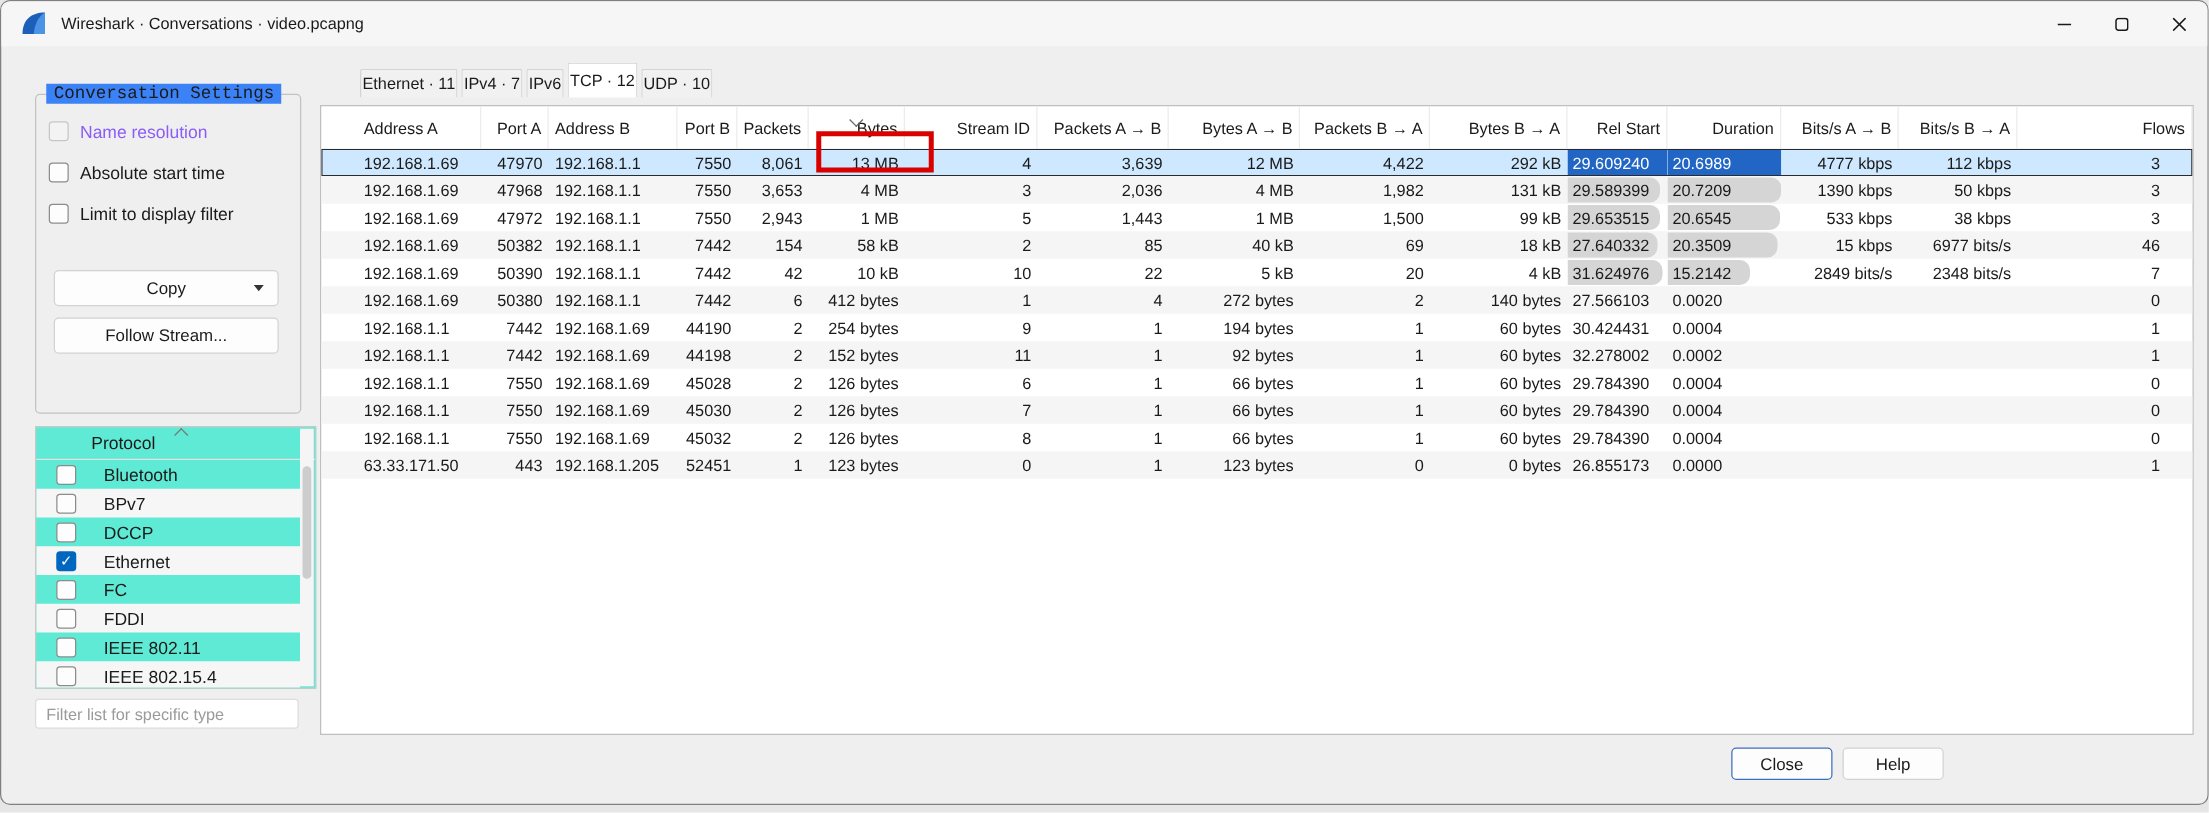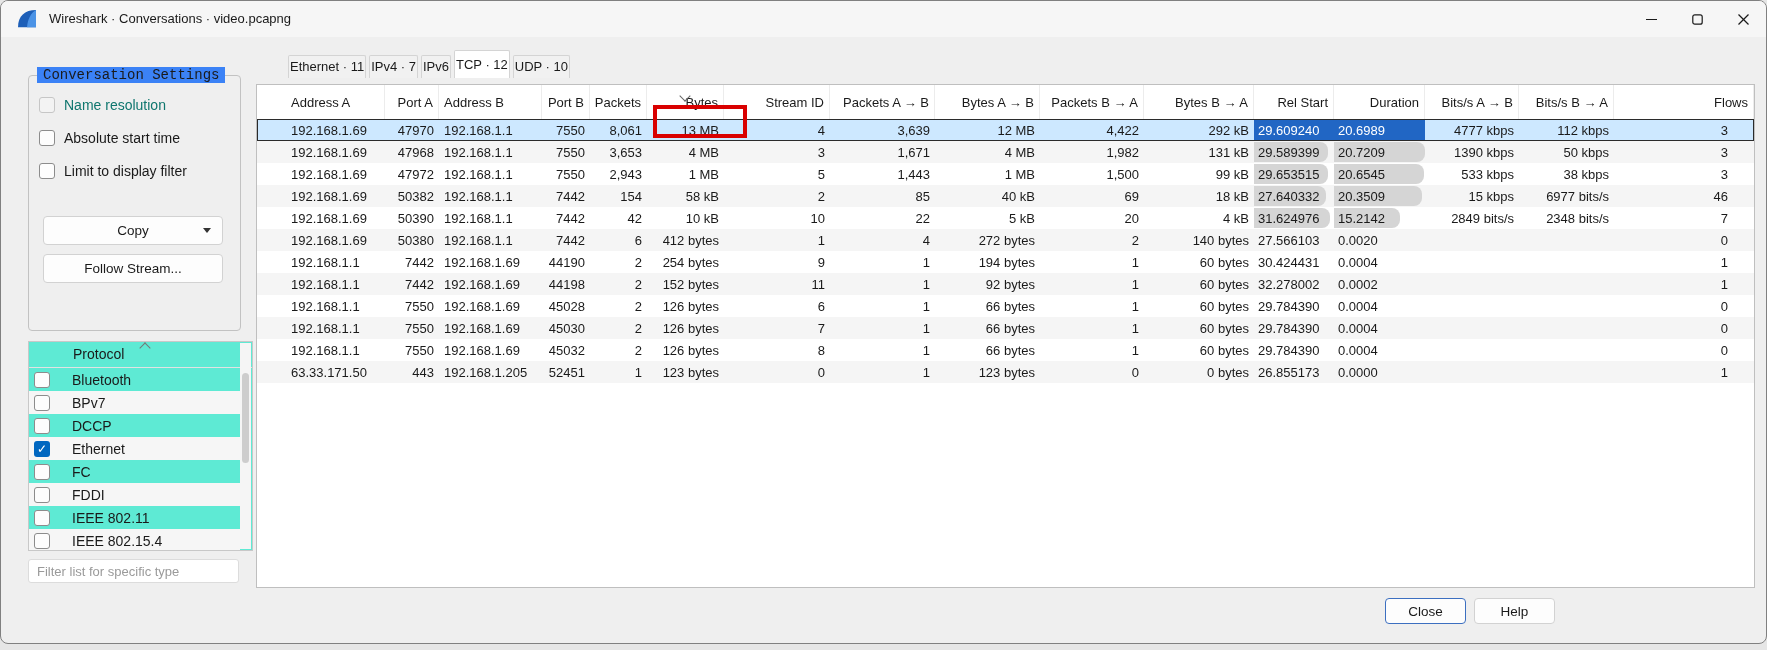--- a/index.html
+++ b/index.html
@@ -15,32 +15,32 @@
 
   
   .group{position:absolute;left:27px;top:74px;width:211px;height:254px;border:1px solid #c2c2c2;border-radius:4px;}
   .group-label{position:absolute;left:36px;top:66px;background:#3b82f6;padding:0 6px;font-size:14px;font-family:Liberation Mono, monospace;}
   .cb-col{position:absolute;left:38px;top:95px;display:flex;flex-direction:column;gap:16px;}
   .cb-row{display:flex;align-items:center;height:17px;}
   .cb{width:16px;height:16px;box-sizing:border-box;border:1px solid #8c8c8c;border-radius:3px;background:#fdfdfd;display:flex;align-items:center;justify-content:center;flex:none;}
   .cb.disabled{border-color:#c6c6c6;background:#f3f3f3;}
   .cb.checked{border:none;background:#0067c0;color:#fff;font-size:12px;}
   .cb-label{margin-left:9px;font-size:14px;white-space:nowrap;}
-  .cb-label.dis{color:#0f766e;}
+  .cb-label.dis{color:#8b5cf6;}
   .panel-btns{position:absolute;left:42px;top:215px;width:180px;display:flex;flex-direction:column;gap:9px;}
   .pbtn{position:relative;height:27px;background:#fdfdfd;border:1px solid #d2d2d2;border-radius:4px;font-size:13.5px;display:flex;align-items:center;justify-content:center;font-family:inherit;color:#1a1a1a;}
   .caret{position:absolute;right:11px;top:11px;width:0;height:0;border-left:4px solid transparent;border-right:4px solid transparent;border-top:5px solid #333;}
 
   .proto{position:absolute;left:27px;top:340px;width:225px;height:210px;background:#5eead4;border:1px solid #c8c8c8;box-sizing:border-box;}
   .proto-header{position:relative;height:25px;border-bottom:1px solid #e2e2e2;}
   .proto-header .ph-label{position:absolute;left:44px;top:4px;font-size:14px;}
   .chev{width:7px;height:7px;border-left:1.5px solid #777;border-bottom:1.5px solid #777;display:inline-block;}
   .chev.asc{position:absolute;left:112px;top:2px;transform:rotate(135deg);}
   .proto-rows{position:absolute;left:0;top:26px;right:12px;bottom:0;overflow:hidden;}
-  .proto-row{height:23px;display:flex;align-items:center;padding-left:5px;text-align:right;}
+  .proto-row{height:23px;display:flex;align-items:center;padding-left:16px;text-align:right;}
   .proto-row.alt{background:#f6f6f6;}
   .proto-row .cb{width:16px;height:16px;}
   .proto-row .p-label{margin-left:22px;font-size:14px;white-space:nowrap;}
   .proto-scroll{position:absolute;right:1px;top:1px;width:11px;bottom:1px;background:#f5f5f5;}
   .proto-scroll .handle{position:absolute;left:2px;top:30px;width:7px;height:90px;background:#cdcdcd;border-radius:4px;}
   .filter-input{position:absolute;left:27px;top:558px;width:211px;height:24px;box-sizing:border-box;border:1px solid #dcdcdc;border-radius:3px;background:#fff;padding:0 8px;font-size:13px;font-family:inherit;color:#1a1a1a;}
   .filter-input::placeholder{color:#9a9a9a;}
 
   
   .tabbar{position:absolute;left:287px;top:49px;height:28px;display:flex;align-items:flex-end;z-index:5;}
@@ -313,21 +313,21 @@
           <div class="td al-right col-packets">
             <span class="cv">3,653</span>
           </div>
           <div class="td al-right col-bytes">
             <span class="cv">4 MB</span>
           </div>
           <div class="td al-right col-stream_id">
             <span class="cv">3</span>
           </div>
           <div class="td al-right col-packets_ab">
-            <span class="cv">1,671</span>
+            <span class="cv">2,036</span>
           </div>
           <div class="td al-right col-bytes_ab">
             <span class="cv">4 MB</span>
           </div>
           <div class="td al-right col-packets_ba">
             <span class="cv">1,982</span>
           </div>
           <div class="td al-right col-bytes_ba">
             <span class="cv">131 kB</span>
           </div>

